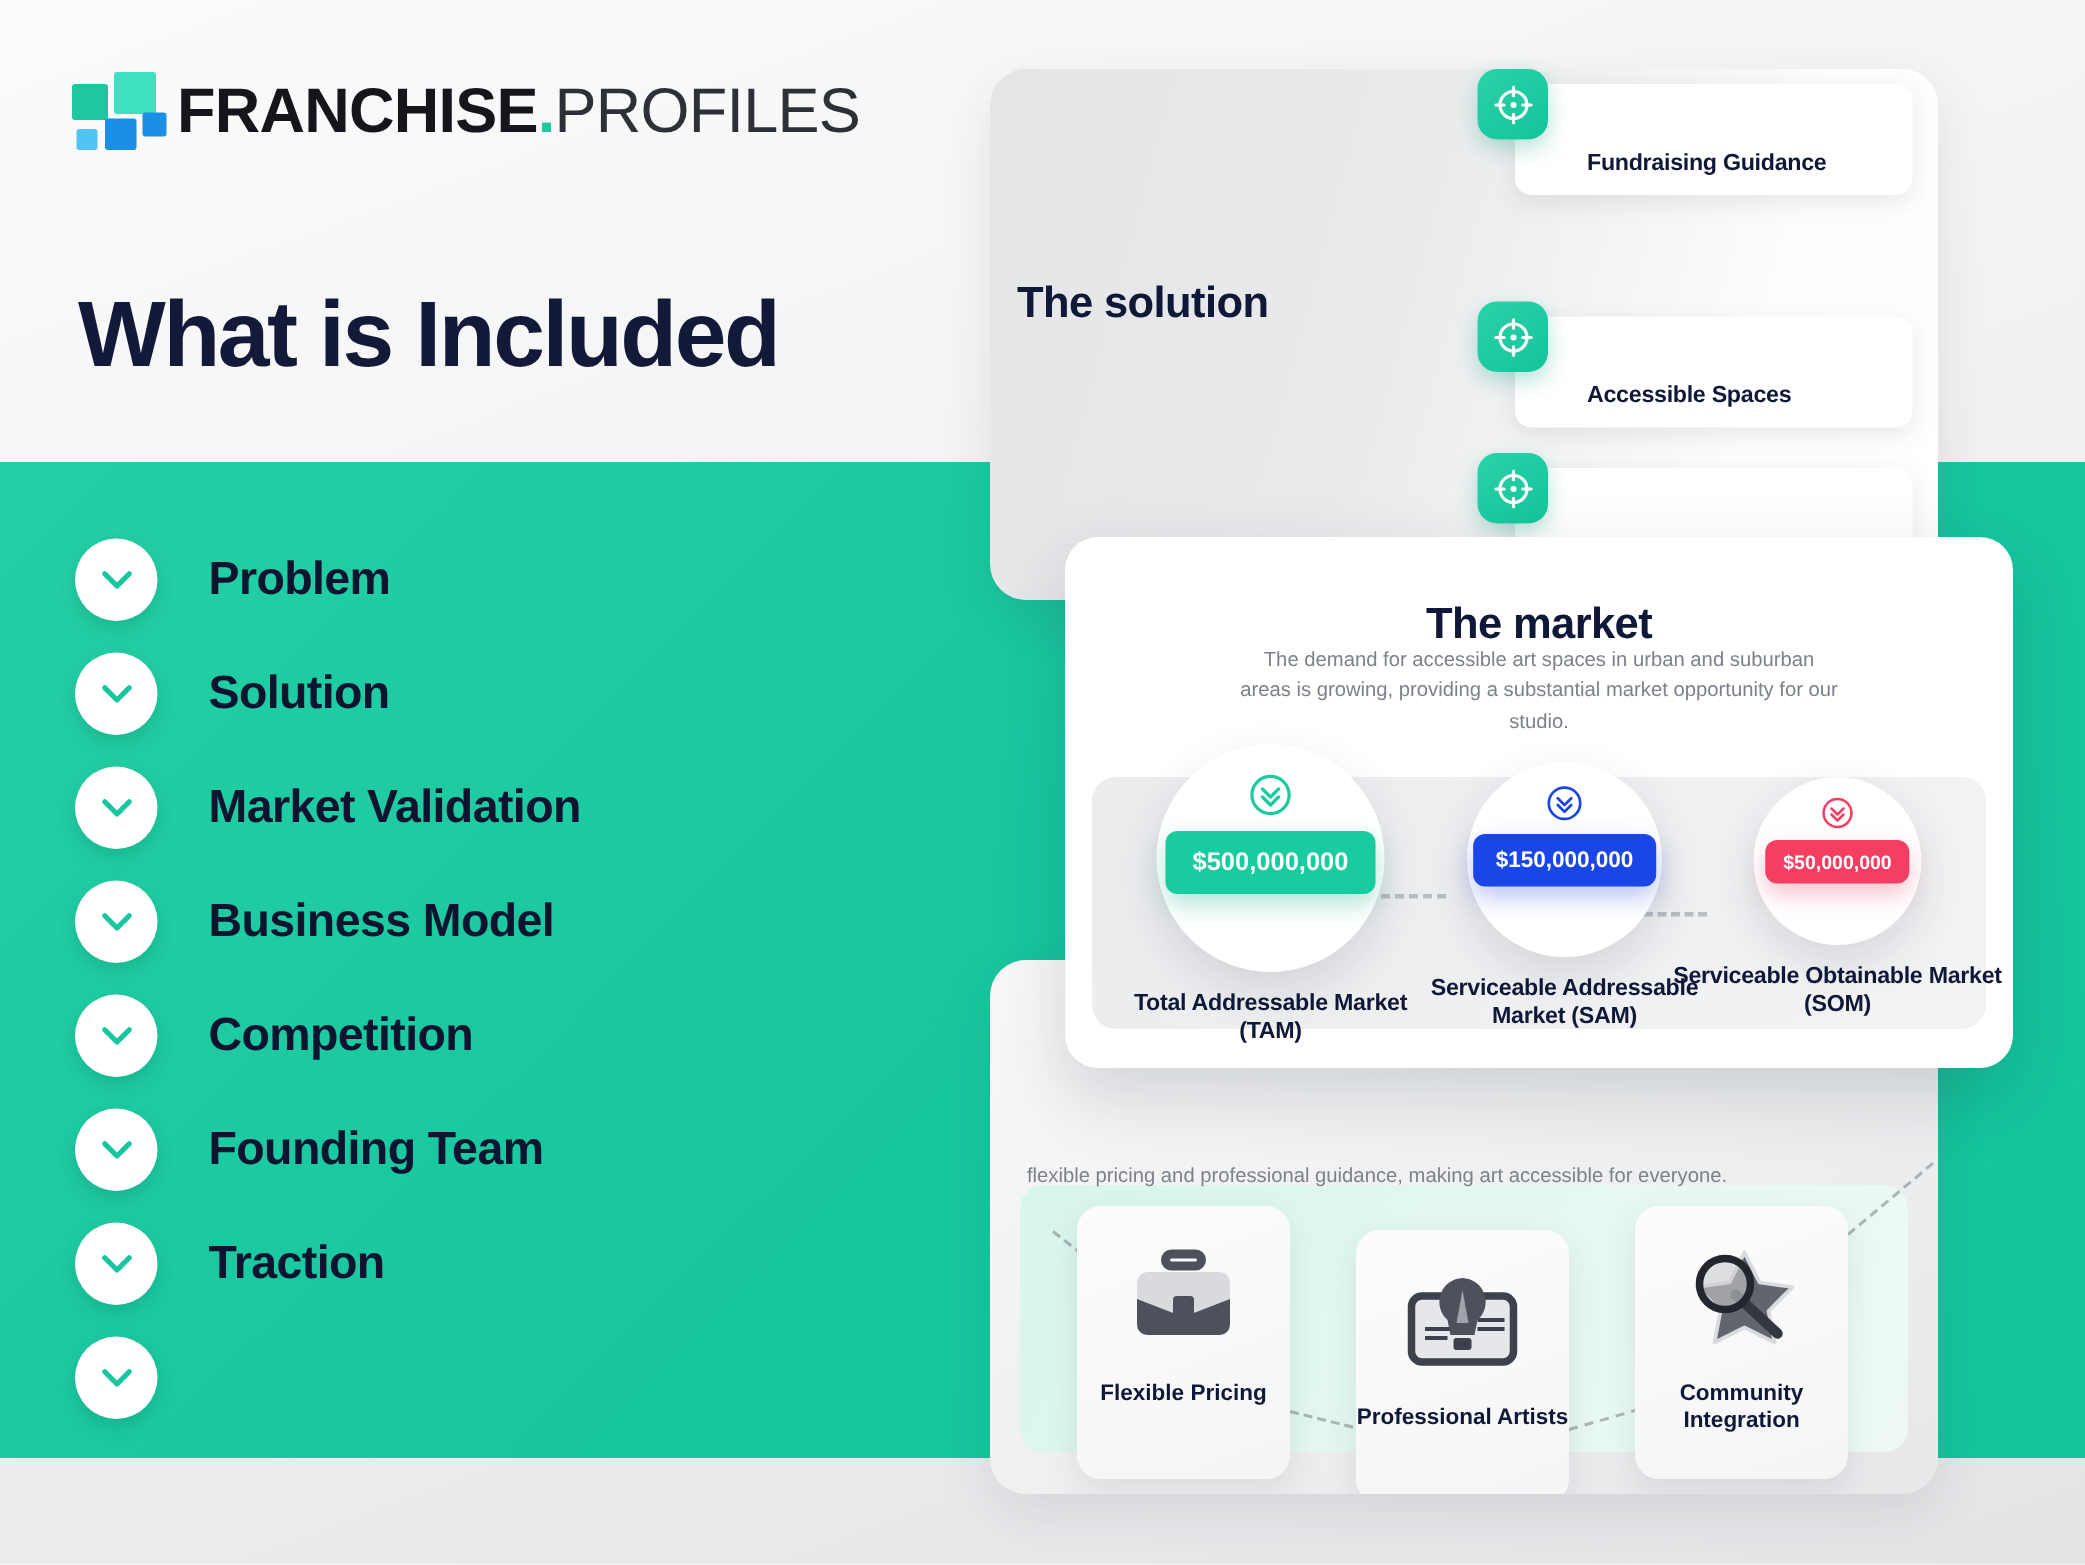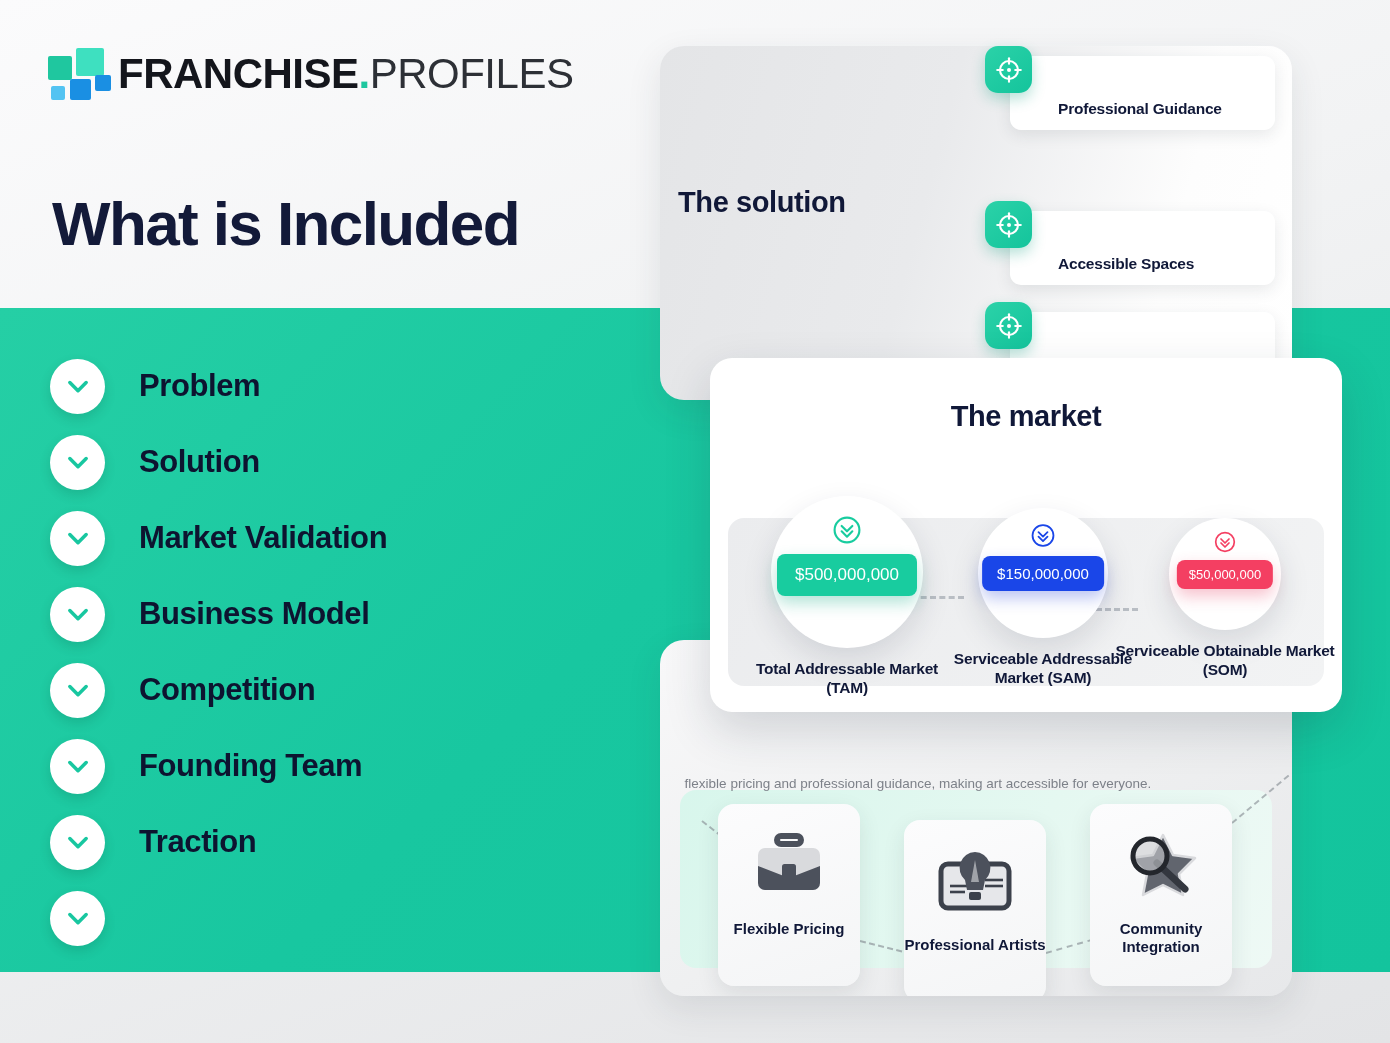--- a/index.html
+++ b/index.html
@@ -140,21 +140,21 @@
   }
   .m-tam .mkt-circle{ width:152px;height:152px; }
   .m-sam .mkt-circle{ width:130px;height:130px; }
   .m-som .mkt-circle{ width:112px;height:112px; }
   .mkt-chev{ position:absolute; left:50%; transform:translateX(-50%); }
   .m-tam .mkt-chev{ top:18px; }
   .m-sam .mkt-chev{ top:14px; }
   .m-som .mkt-chev{ top:12px; }
   .mkt-pill{
     position:absolute; left:50%; transform:translateX(-50%);
-    color:#fff; font-weight:normal; border-radius:8px; white-space:nowrap;
+    color:#fff; font-weight:bold; border-radius:8px; white-space:nowrap;
   }
   .m-tam .mkt-pill{ top:58px; padding:11px 18px; font-size:17px; background:#18cc9f; box-shadow:0 7px 16px rgba(20,170,135,.32); }
   .m-sam .mkt-pill{ top:48px; padding:9px 15px;  font-size:15px; background:#1a46e8; box-shadow:0 7px 16px rgba(25,60,215,.30); }
   .m-som .mkt-pill{ top:42px; padding:7px 12px;  font-size:13px; background:#f43f62; box-shadow:0 7px 16px rgba(230,50,90,.30); }
   .mkt-name{ margin-top:12px; font-size:15.5px; font-weight:bold; color:#101838; line-height:1.2; letter-spacing:-0.2px; }
   .mkt-connector{ position:absolute; border-top:3px dashed #b9bec4; }
   .mc-1{ left:192px; top:238px; width:62px; }
   .mc-2{ left:368px; top:250px; width:60px; }
 </style>
 </head>
@@ -284,21 +284,21 @@
             <line x1="12" y1="17" x2="12" y2="21.4"></line>
             <line x1="2.6" y1="12" x2="7" y2="12"></line>
             <line x1="17" y1="12" x2="21.4" y2="12"></line>
             <circle cx="12" cy="12" r="1.6" fill="#fff" stroke="none"></circle>
           </svg>
       </span>
     </div>
 
     <div class="feat-row">
       <div class="feat-card">
-        <span class="feat-label">Professional Guidance</span>
+        <span class="feat-label">Fundraising Guidance</span>
       </div>
       <span class="feat-icon">
         <svg width="30" height="30" viewBox="0 0 24 24" fill="none" stroke="#fff" stroke-width="1.7" stroke-linecap="round">
             <circle cx="12" cy="12" r="7.2"></circle>
             <line x1="12" y1="2.6" x2="12" y2="7"></line>
             <line x1="12" y1="17" x2="12" y2="21.4"></line>
             <line x1="2.6" y1="12" x2="7" y2="12"></line>
             <line x1="17" y1="12" x2="21.4" y2="12"></line>
             <circle cx="12" cy="12" r="1.6" fill="#fff" stroke="none"></circle>
           </svg>
@@ -350,20 +350,21 @@
           <line x1="36" y1="34" x2="64" y2="60" stroke="#33373f" stroke-width="7" stroke-linecap="round"></line>
           <circle cx="29" cy="27" r="17" fill="#c9cbcf" fill-opacity=".6" stroke="#23262c" stroke-width="5"></circle>
         </svg>
       </span>
       <span class="biz-label">Community Integration</span>
     </div>
   </div>
 
   <div id="market-card">
     <div id="market-title">The market</div>
+    <div id="market-desc">The demand for accessible art spaces in urban and suburban areas is growing, providing a substantial market opportunity for our studio.</div>
     <div id="market-tray"></div>
 
     <div class="mkt-connector mc-1"></div>
     <div class="mkt-connector mc-2"></div>
 
     <div class="mkt-col m-tam">
       <div class="mkt-circle">
         <span class="mkt-chev">
           <svg width="32" height="32" viewBox="0 0 24 24" fill="none" stroke="#18cc9f" stroke-width="1.6" stroke-linecap="round" stroke-linejoin="round">
               <circle cx="12" cy="12" r="9.3"></circle>

